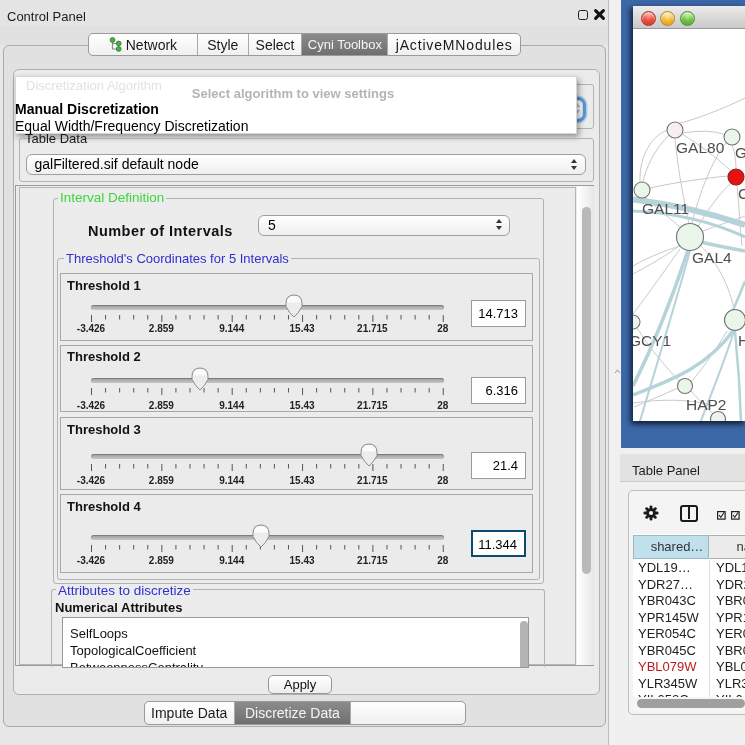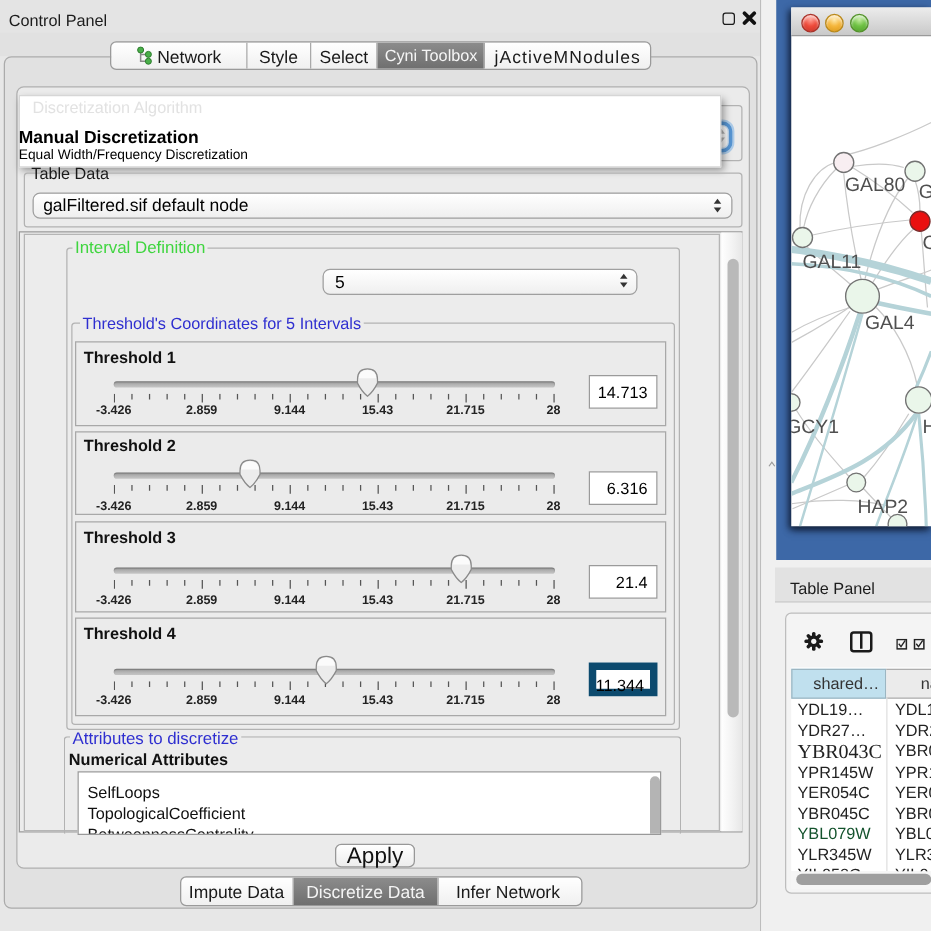--- a/index.html
+++ b/index.html
@@ -52,42 +52,44 @@
 
   <div class="abs" style="left:23px;top:96.5px;width:563px;height:25px;border-radius:8px;
        border:3px solid #5795d2;box-sizing:border-box;background:linear-gradient(#ffffff,#f0f0f0);
        box-shadow:0 0 0 1.5px #accbe8, inset 0 0 0 1px #c6dcf0;"></div>
   <div class="updn up" style="left:574px;top:103px;border-bottom-color:#b5b5b5;"></div>
   <div class="updn dn" style="left:574px;top:110px;border-top-color:#b5b5b5;"></div>
 
   <div class="abs" style="left:14.5px;top:76px;width:562px;height:58px;background:#ffffff;
        border:1px solid #d6d6d6;box-sizing:border-box;box-shadow:2px 3px 6px rgba(0,0,0,0.38);"></div>
   <div class="abs" style="left:26px;top:78px;font-size:13px;color:#e2e2e2;text-align:right;">Discretization Algorithm</div>
+  <div class="abs" style="left:14.5px;top:86px;width:557px;text-align:center;font-size:13px;font-weight:bold;color:#b4b4b4;">Select algorithm to view settings</div>
   <div class="abs" style="left:15px;top:101px;font-size:14px;font-weight:bold;color:#000;">Manual Discretization</div>
-  <div class="abs" style="left:15px;top:118px;font-size:11px;color:#000;">Equal Width/Frequency Discretization</div>
+  <div class="abs" style="left:15px;top:118px;font-size:14px;color:#000;">Equal Width/Frequency Discretization</div>
 
   <div class="grp" style="left:18.5px;top:138px;width:573px;height:42px;"></div>
   <div class="glabel" style="left:25px;top:132px;color:#1a1a1a;background:transparent;">Table Data</div>
   <div class="abs" style="left:25.5px;top:154px;width:560px;height:21px;border-radius:6px;
        background:linear-gradient(#ffffff,#efefef);border:1px solid #9f9f9f;box-sizing:border-box;
        font-size:14px;color:#000;line-height:19px;padding-left:8px;">galFiltered.sif default node</div>
   <div class="updn up" style="left:571px;top:159px;"></div>
   <div class="updn dn" style="left:571px;top:166px;"></div>
 
   <div class="abs" style="left:15.3px;top:185px;width:579px;height:481px;border:1px solid #9b9b9b;
        box-sizing:border-box;background:#ececec;"></div>
   <div class="abs" style="left:19.3px;top:187px;width:557px;height:478px;border:1px solid #b5b5b5;
        box-sizing:border-box;background:#ececec;"></div>
 
   <div class="abs" style="left:577px;top:186px;width:17px;height:479px;background:linear-gradient(90deg,#ffffff,#f1f1f1 60%,#e6e6e6);"></div>
   <div class="abs" style="left:581.5px;top:207px;width:9px;height:367px;background:#b9b9b9;border-radius:5px;"></div>
 
   <div class="grp" style="left:53px;top:198px;width:489px;height:384px;"></div>
   <div class="glabel" style="left:58px;top:191px;color:#3fd53f;background:#ececec;padding:0 2px;font-size:13.5px;">Interval Definition</div>
 
+  <div class="abs" style="left:88px;top:223px;font-size:14.5px;font-weight:bold;color:#111;letter-spacing:0.45px;">Number of Intervals</div>
   <div class="abs" style="left:258px;top:214.5px;width:252px;height:21px;border-radius:6px;
        background:linear-gradient(#ffffff,#efefef);border:1px solid #9f9f9f;box-sizing:border-box;
        font-size:14px;color:#000;line-height:19px;padding-left:9px;">5</div>
   <div class="updn up" style="left:496px;top:219px;"></div>
   <div class="updn dn" style="left:496px;top:226px;"></div>
 
   <div class="grp" style="left:56.5px;top:258px;width:481.5px;height:320px;"></div>
   <div class="glabel" style="left:64px;top:251.5px;color:#2f2fd0;background:#ececec;padding:0 2px;font-size:13px;">Threshold's Coordinates for 5 Intervals</div>
 
   <div id="thr-holder">
@@ -251,41 +253,40 @@
       <div class="abs" style="left:61px;top:555px;width:60px;text-align:center;font-size:10px;font-weight:bold;color:#222;">-3.426</div>
       <div class="abs" style="left:131.35px;top:555px;width:60px;text-align:center;font-size:10px;font-weight:bold;color:#222;">2.859</div>
       <div class="abs" style="left:201.7px;top:555px;width:60px;text-align:center;font-size:10px;font-weight:bold;color:#222;">9.144</div>
       <div class="abs" style="left:272.04999999999995px;top:555px;width:60px;text-align:center;font-size:10px;font-weight:bold;color:#222;">15.43</div>
       <div class="abs" style="left:342.4px;top:555px;width:60px;text-align:center;font-size:10px;font-weight:bold;color:#222;">21.715</div>
       <div class="abs" style="left:412.75px;top:555px;width:60px;text-align:center;font-size:10px;font-weight:bold;color:#222;">28</div>
       <svg class="abs" style="left:252.01599999999996px;top:523.5px;" width="18" height="25" viewBox="0 0 18 25">
         <path d="M1,9.5 Q1,1 9,1 Q17,1 17,9.5 L17,12.5 Q13.5,19.5 9,23 Q4.5,19.5 1,12.5 Z" fill="#ececec" stroke="#8a8a8a" stroke-width="1"></path>
         <path d="M2,8.5 Q2.5,2 9,2 Q15.5,2 16,8.5 Z" fill="#fbfbfb"></path>
       </svg>
-      <div class="abs" style="left:470.5px;top:530px;width:55.5px;height:27px;background:#fff;border:6px solid #0c4a6e;box-sizing:border-box;font-size:13px;color:#000;text-align:right;line-height:25px;padding-right:7px;">11.344</div>
+      <div class="abs" style="left:470.5px;top:530px;width:55.5px;height:27px;background:#fff;border:2px solid #0c4a6e;box-sizing:border-box;font-size:13px;color:#000;text-align:right;line-height:25px;padding-right:7px;">11.344</div>
     </div>
 
   <div class="grp" style="left:51px;top:589px;width:492px;height:77px;border-bottom:none;border-radius:3px 3px 0 0;"></div>
   <div class="glabel" style="left:56px;top:583.5px;color:#2f2fd0;background:#ececec;padding:0 2px;font-size:13.5px;">Attributes to discretize</div>
   <div class="abs" style="left:55px;top:600px;font-size:13px;font-weight:bold;color:#111;">Numerical Attributes</div>
   <div class="abs" style="left:62px;top:617px;width:467px;height:50.5px;background:#ffffff;border:1px solid #999;
        box-sizing:border-box;overflow:hidden;font-size:13px;color:#111;">
     <div style="padding:6.5px 0 0 7px;line-height:17px;">SelfLoops<br>TopologicalCoefficient<br>BetweennessCentrality</div>
   </div>
   <div class="abs" style="left:519.5px;top:621px;width:8px;height:46px;background:#b4b4b4;border-radius:4px 4px 0 0;"></div>
 
   <div class="abs" style="left:268px;top:675px;width:64px;height:18.5px;border-radius:5px;
        background:linear-gradient(#ffffff,#ededed);border:1px solid #989898;box-sizing:border-box;
-       display:flex;align-items:center;justify-content:center;font-size:18px;color:#111;">Apply</div>
+       display:flex;align-items:center;justify-content:center;font-size:13px;color:#111;">Apply</div>
 
   <div class="abs" style="left:143.7px;top:701px;width:322.7px;height:24px;background:linear-gradient(#ffffff,#f0f0f0);
        border:1px solid #9a9a9a;border-radius:5px;box-sizing:border-box;display:flex;overflow:hidden;">
     <div class="tseg" style="width:90px;">Impute Data</div>
     <div class="tseg sel" style="width:116.4px;">Discretize Data</div>
-    <div class="tseg" style="width:110.5px;border-right:none;">Infer Network</div>
   </div>
 
   <div class="abs" style="left:608px;top:0;width:1px;height:745px;background:#bdbdbd;"></div>
   <div class="abs" style="left:609px;top:0;width:12px;height:745px;background:#f0f0f0;"></div>
   <svg class="abs" style="left:614px;top:368px;" width="7" height="7" viewBox="0 0 7 7">
     <path d="M1.2,5 L3.5,1.8 L5.8,5" fill="none" stroke="#9a9a9a" stroke-width="1"></path>
   </svg>
 
   <div class="abs" style="left:621px;top:0;width:124px;height:448px;background:#3d68a7;"></div>
   <div id="netwin" class="abs" style="left:633px;top:6px;width:112px;height:415px;background:#ffffff;
@@ -394,29 +395,29 @@
        display:flex;align-items:center;justify-content:center;padding-left:13px;box-sizing:border-box;">shared…</div>
   <div class="abs" style="left:708.5px;top:534.5px;width:37px;height:24px;background:#ebebeb;
        border:1px solid #adadad;border-left:none;box-sizing:border-box;font-size:13px;color:#333;
        display:flex;align-items:center;padding-left:28px;">na</div>
   <div class="abs" style="left:708.5px;top:558px;width:1px;height:139px;background:#e0e0e0;"></div>
   <div id="tbl-rows">
       <div class="abs" style="left:638px;top:560px;font-size:13px;color:#222;">YDL19…</div>
       <div class="abs" style="left:716px;top:560px;font-size:13px;color:#222;">YDL1</div>
       <div class="abs" style="left:638px;top:576.55px;font-size:13px;color:#222;">YDR27…</div>
       <div class="abs" style="left:716px;top:576.55px;font-size:13px;color:#222;">YDR2</div>
-      <div class="abs" style="left:638px;top:593.1px;font-size:16px;color:#222;font-family:Liberation Serif, serif;">YBR043C</div>
+      <div class="abs" style="left:638px;top:593.1px;font-size:13px;color:#222;">YBR043C</div>
       <div class="abs" style="left:716px;top:593.1px;font-size:13px;color:#222;">YBR0</div>
       <div class="abs" style="left:638px;top:609.65px;font-size:13px;color:#222;">YPR145W</div>
       <div class="abs" style="left:716px;top:609.65px;font-size:13px;color:#222;">YPR1</div>
       <div class="abs" style="left:638px;top:626.2px;font-size:13px;color:#222;">YER054C</div>
       <div class="abs" style="left:716px;top:626.2px;font-size:13px;color:#222;">YER0</div>
       <div class="abs" style="left:638px;top:642.75px;font-size:13px;color:#222;">YBR045C</div>
       <div class="abs" style="left:716px;top:642.75px;font-size:13px;color:#222;">YBR0</div>
-      <div class="abs" style="left:638px;top:659.3px;font-size:13px;color:#14532d;">YBL079W</div>
+      <div class="abs" style="left:638px;top:659.3px;font-size:13px;color:#b91c1c;">YBL079W</div>
       <div class="abs" style="left:716px;top:659.3px;font-size:13px;color:#222;">YBL0</div>
       <div class="abs" style="left:638px;top:675.85px;font-size:13px;color:#222;">YLR345W</div>
       <div class="abs" style="left:716px;top:675.85px;font-size:13px;color:#222;">YLR3</div>
       <div class="abs" style="left:638px;top:692.4px;font-size:13px;color:#222;">YIL052C</div>
       <div class="abs" style="left:716px;top:692.4px;font-size:13px;color:#222;">YIL0</div>
     </div>
 
   <div class="abs" style="left:633px;top:697px;width:112px;height:14px;background:#f6f6f6;"></div>
   <div class="abs" style="left:637px;top:699px;width:108px;height:9px;background:#9f9f9f;border-radius:5px;"></div>
 

